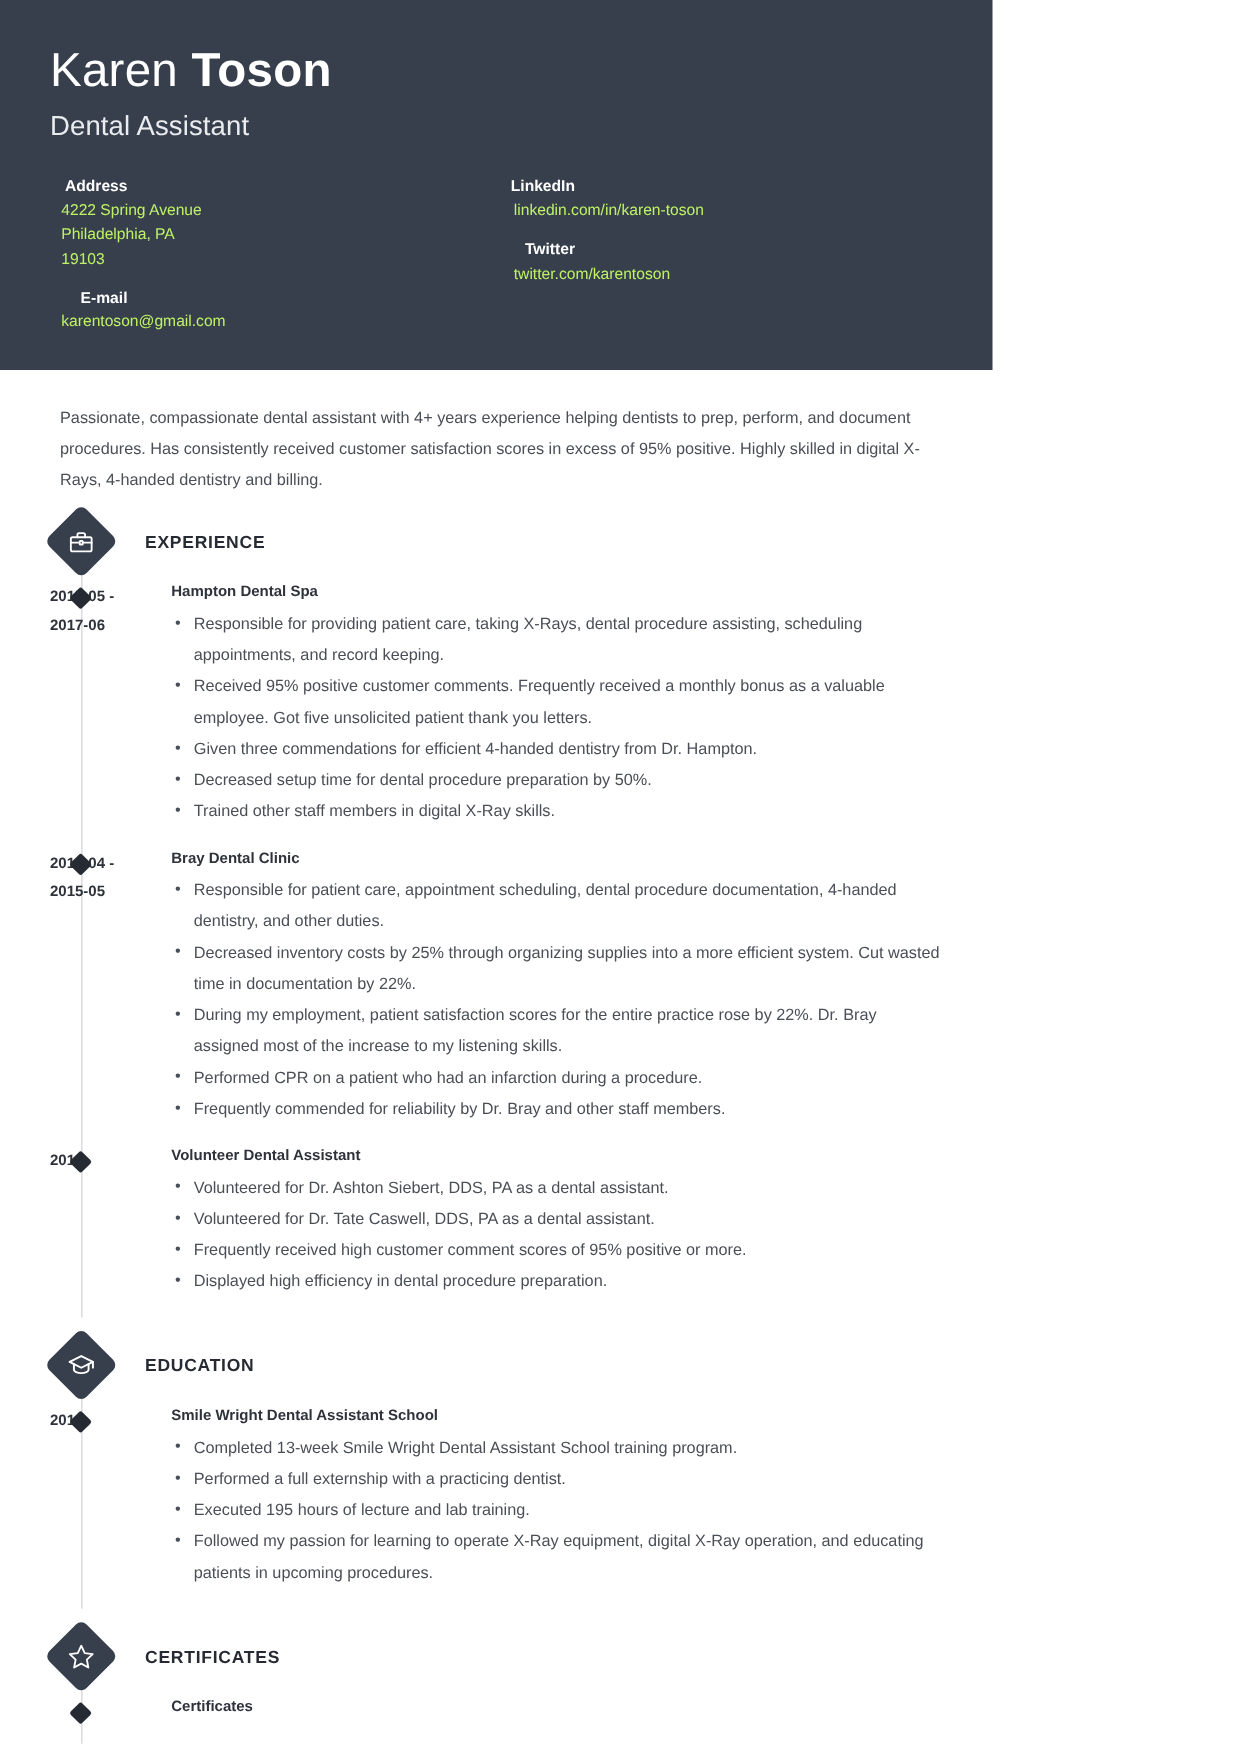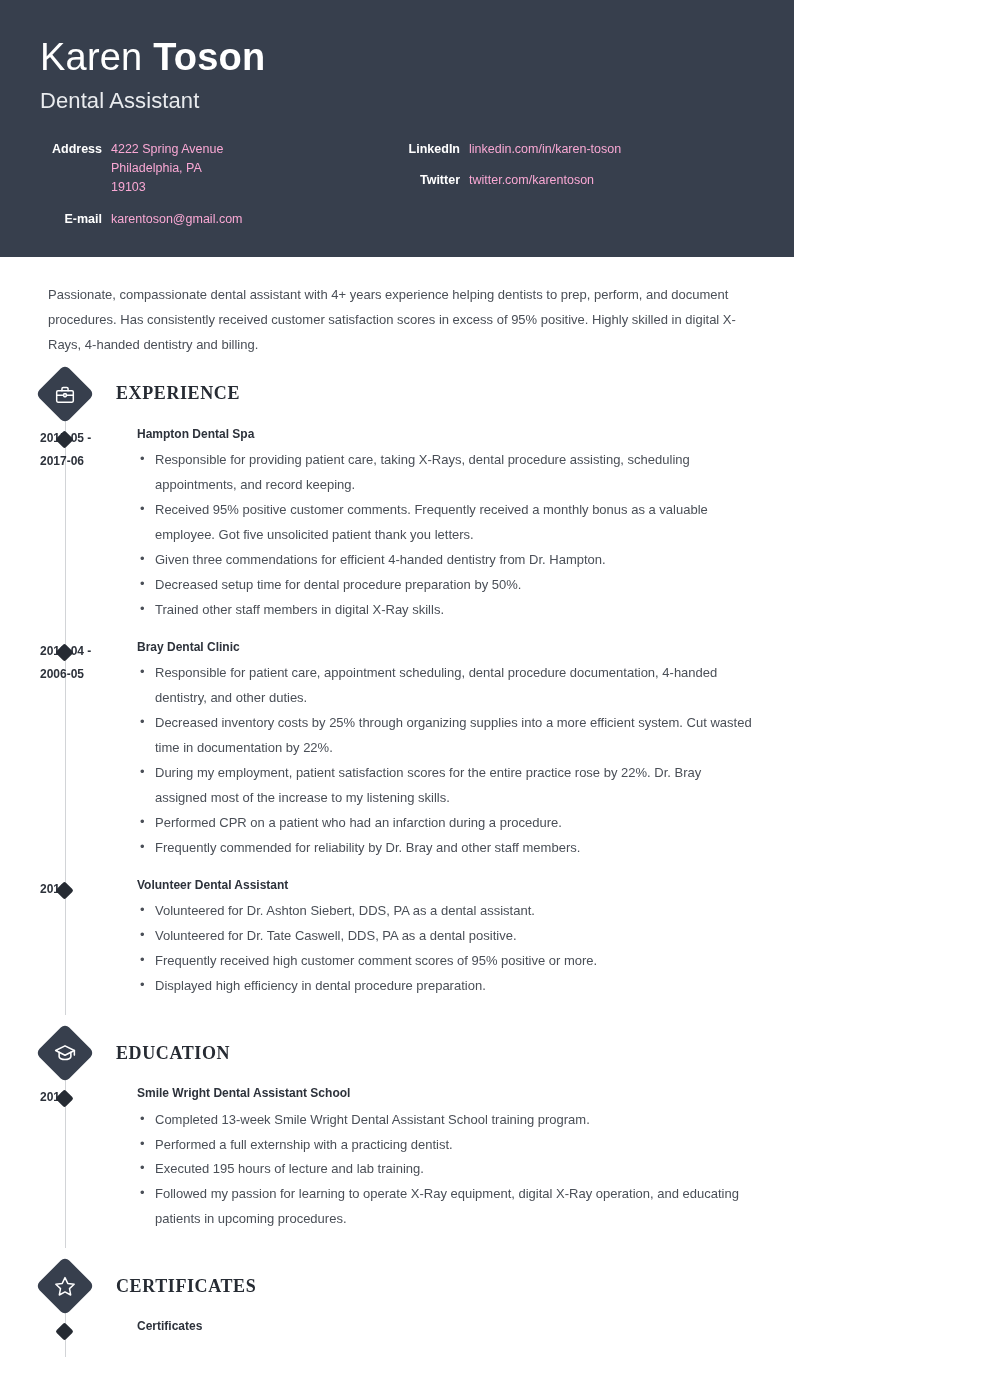--- a/index.html
+++ b/index.html
@@ -37,33 +37,34 @@
     margin-top: 26px;
   }
   .contact-col { }
   .contact-col.left { width: 330px; }
   .contact-col.right { padding-left: 32px; }
   .contact-row {
     display: flex;
     margin-bottom: 12px;
     font-size: 12.5px;
     line-height: 1.55;
+    flex-direction: column;
   }
   .contact-row:last-child { margin-bottom: 0; }
   .c-label {
     font-weight: 700;
     color: #ffffff;
     text-align: right;
     flex: 0 0 auto;
     font-size: 12.5px;
   }
   .left .c-label { width: 62px; }
   .right .c-label { width: 58px; }
   .c-value {
-    color: #f9a8d4;
+    color: #bef264;
     padding-left: 9px;
     font-size: 12.5px;
     white-space: pre-line;
   }
   .c-value .line { display: block; }
 
   
   .body { padding: 0 40px 40px 40px; }
   .summary {
     font-size: 13px;
@@ -88,26 +89,25 @@
     background: #373f4d;
     border-radius: 6px;
     transform: rotate(45deg);
     margin-left: 4px;
     display: flex;
     align-items: center;
     justify-content: center;
   }
   .sec-icon > svg { transform: rotate(-45deg); }
   .sec-title {
-    font-size: 18px;
+    font-size: 14px;
     font-weight: 700;
     color: #262b33;
     letter-spacing: 0.6px;
     margin-left: 30px;
-    font-family: Liberation Serif, serif;
   }
 
   
   .rail {
     position: absolute;
     left: 24.5px;
     top: 0;
     bottom: 0;
     width: 1.5px;
     background: #d2d4d7;
@@ -235,21 +235,21 @@
                   <li>Given three commendations for efficient 4-handed dentistry from Dr. Hampton.</li>
                   <li>Decreased setup time for dental procedure preparation by 50%.</li>
                   <li>Trained other staff members in digital X-Ray skills.</li>
                 </ul>
               </div>
             </div>
             <div class="entry">
               <div class="marker"></div>
               <div class="entry-date">
                 <div>2013-04 -</div>
-                <div>2006-05</div>
+                <div>2015-05</div>
               </div>
               <div class="entry-main">
                 <div class="entry-title">Bray Dental Clinic</div>
                 <ul class="bullets">
                   <li>Responsible for patient care, appointment scheduling, dental procedure documentation, 4-handed dentistry, and other duties.</li>
                   <li>Decreased inventory costs by 25% through organizing supplies into a more efficient system. Cut wasted time in documentation by 22%.</li>
                   <li>During my employment, patient satisfaction scores for the entire practice rose by 22%. Dr. Bray assigned most of the increase to my listening skills.</li>
                   <li>Performed CPR on a patient who had an infarction during a procedure.</li>
                   <li>Frequently commended for reliability by Dr. Bray and other staff members.</li>
                 </ul>
@@ -257,21 +257,21 @@
             </div>
             <div class="entry">
               <div class="marker"></div>
               <div class="entry-date">
                 <div>2013</div>
               </div>
               <div class="entry-main">
                 <div class="entry-title">Volunteer Dental Assistant</div>
                 <ul class="bullets">
                   <li>Volunteered for Dr. Ashton Siebert, DDS, PA as a dental assistant.</li>
-                  <li>Volunteered for Dr. Tate Caswell, DDS, PA as a dental positive.</li>
+                  <li>Volunteered for Dr. Tate Caswell, DDS, PA as a dental assistant.</li>
                   <li>Frequently received high customer comment scores of 95% positive or more.</li>
                   <li>Displayed high efficiency in dental procedure preparation.</li>
                 </ul>
               </div>
             </div>
           </div>
         </div>
         <div class="sec-gap"></div>
         <div class="section">
           <div class="rail"></div>

